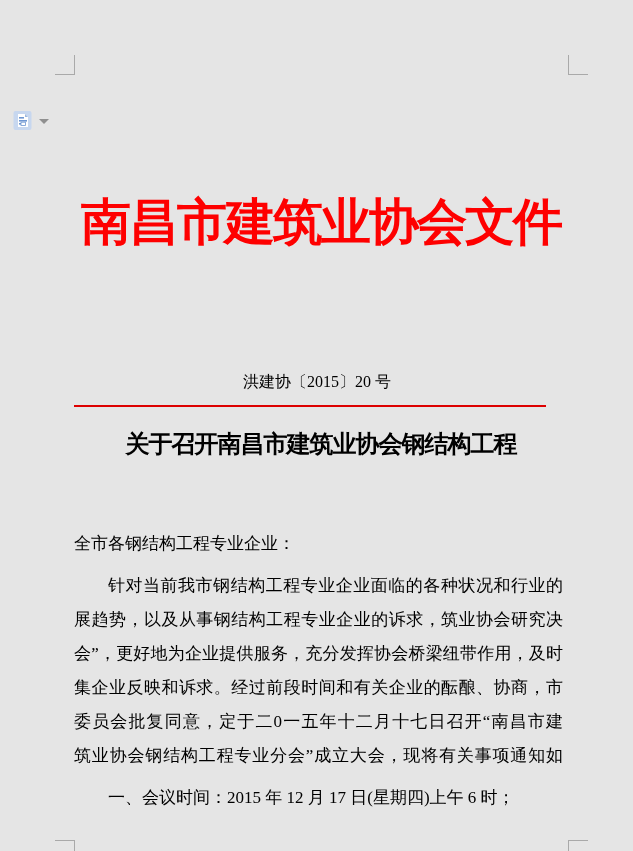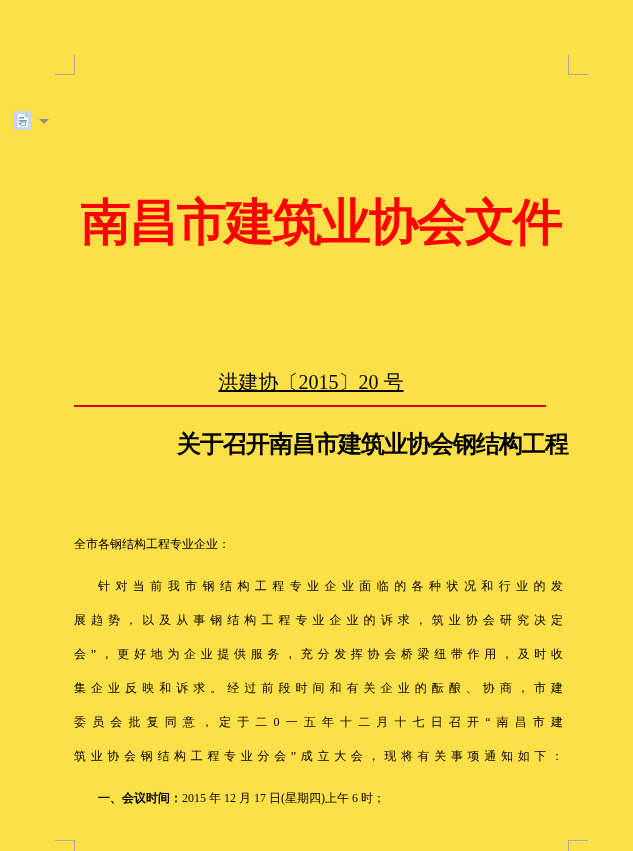--- a/index.html
+++ b/index.html
@@ -1,17 +1,17 @@
 <!DOCTYPE html>
 <html><head>
 <meta charset="utf-8">
 <style>
   html,body{margin:0;padding:0;background:#ffffff;}
   .page{
-    position:relative;width:633px;height:851px;background:#fde047;
+    position:relative;width:633px;height:851px;background:#e5e5e5;
     overflow:hidden;color:#000;
     font-family:"Liberation Serif","DejaVu Serif",serif;
   }
   
   .mark{position:absolute;width:19px;height:19px;}
   .mark.tl{left:55px;top:55px;border-right:1px solid #a9a9a9;border-bottom:1px solid #a9a9a9;}
   .mark.tr{left:568px;top:55px;border-left:1px solid #a9a9a9;border-bottom:1px solid #a9a9a9;}
   .mark.bl{left:55px;top:840px;height:11px;border-right:1px solid #a9a9a9;border-top:1px solid #a9a9a9;}
   .mark.br{left:568px;top:840px;height:11px;border-left:1px solid #a9a9a9;border-top:1px solid #a9a9a9;}
 
@@ -19,40 +19,40 @@
   .paste-btn{position:absolute;left:13px;top:110px;display:flex;align-items:center;cursor:pointer;}
   .paste-btn .chev{width:0;height:0;border-left:5px solid transparent;border-right:5px solid transparent;
     border-top:5px solid #8f8f8f;margin-left:6px;margin-top:2px;}
 
   .letterhead{
     position:absolute;left:74px;top:191px;width:494px;text-align:center;
     font-family:"Liberation Sans","DejaVu Sans",sans-serif;font-weight:bold;
     font-size:50px;line-height:62px;letter-spacing:-2px;white-space:nowrap;
   }
   .doc-number{
-    position:absolute;left:64px;top:371px;width:494px;text-align:center;
-    font-size:20px;line-height:22px;text-decoration:underline;
+    position:absolute;left:70px;top:371px;width:494px;text-align:center;
+    font-size:16px;line-height:22px;
   }
   .red-rule{position:absolute;left:74px;top:405px;width:472px;height:2px;}
   .heading{
-    position:absolute;left:74px;top:428px;width:494px;text-align:right;
+    position:absolute;left:74px;top:428px;width:494px;text-align:center;
     font-size:24px;font-weight:bold;line-height:33px;letter-spacing:-1px;
   }
   .body-text{
     position:absolute;left:74px;top:527px;width:489px;
-    font-size:12px;line-height:34px;
+    font-size:17px;line-height:34px;
   }
   .body-text .line{
     text-align:justify;text-align-last:justify;text-justify:inter-character;
     height:34px;overflow:hidden;
   }
   .body-text .plain{text-align:left;text-align-last:left;height:34px;overflow:hidden;}
   .indent{text-indent:2em;margin-top:8px;}
   .item-label{
-    font-family:"Liberation Sans","DejaVu Sans",sans-serif;font-weight:bold;
+    font-family:"Liberation Sans","DejaVu Sans",sans-serif;font-weight:normal;
   }
 </style>
 </head>
 <body>
 
 <div class="page">
 
   <div class="mark tl"></div>
   <div class="mark tr"></div>
   <div class="mark bl"></div>

